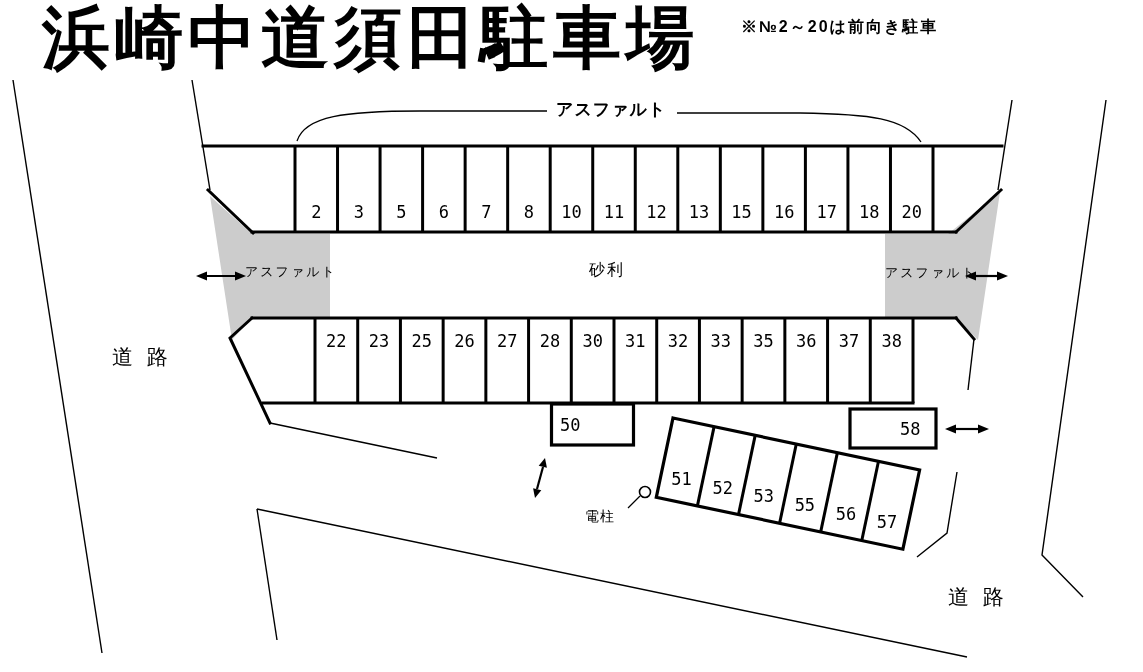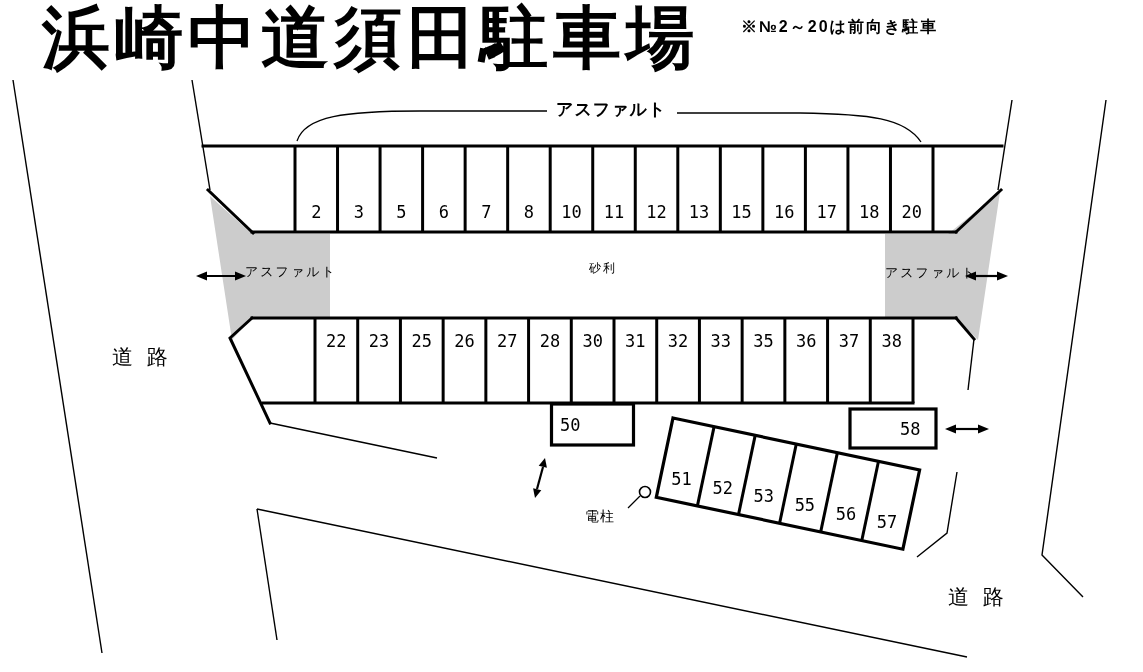--- a/index.html
+++ b/index.html
@@ -5,21 +5,21 @@
   html,body{margin:0;padding:0;background:#fff;}
   #stage{position:relative;width:1143px;height:672px;background:#fff;overflow:hidden;
          font-family:"Liberation Sans",sans-serif;color:#000;}
   #diagram{position:absolute;left:0;top:0;}
   .lbl{position:absolute;white-space:nowrap;line-height:1.05;}
   .title{left:42px;top:2px;font-size:68px;font-weight:bold;letter-spacing:5px;}
   .note{left:741px;top:16px;font-size:16px;font-weight:bold;letter-spacing:2px;line-height:22px;text-align:right;}
   .front{left:556px;top:101px;font-size:17px;font-weight:bold;letter-spacing:1px;}
   .asphL{left:245px;top:265px;font-size:13px;letter-spacing:2px;}
   .asphR{left:885px;top:266px;font-size:13px;letter-spacing:2px;}
-  .gravel{left:589px;top:262px;font-size:12px;letter-spacing:2px;text-align:right;}
+  .gravel{left:589px;top:262px;font-size:16px;letter-spacing:2px;text-align:right;}
   .roadL{left:112px;top:346px;font-size:21px;letter-spacing:4px;}
   .roadB{left:948px;top:586px;font-size:21px;letter-spacing:4px;}
   .pole{left:585px;top:509px;font-size:14px;letter-spacing:1px;}
 </style>
 </head>
 <body>
 
 <div id="stage">
 
   <svg id="diagram" width="1143" height="672" viewBox="0 0 1143 672">

